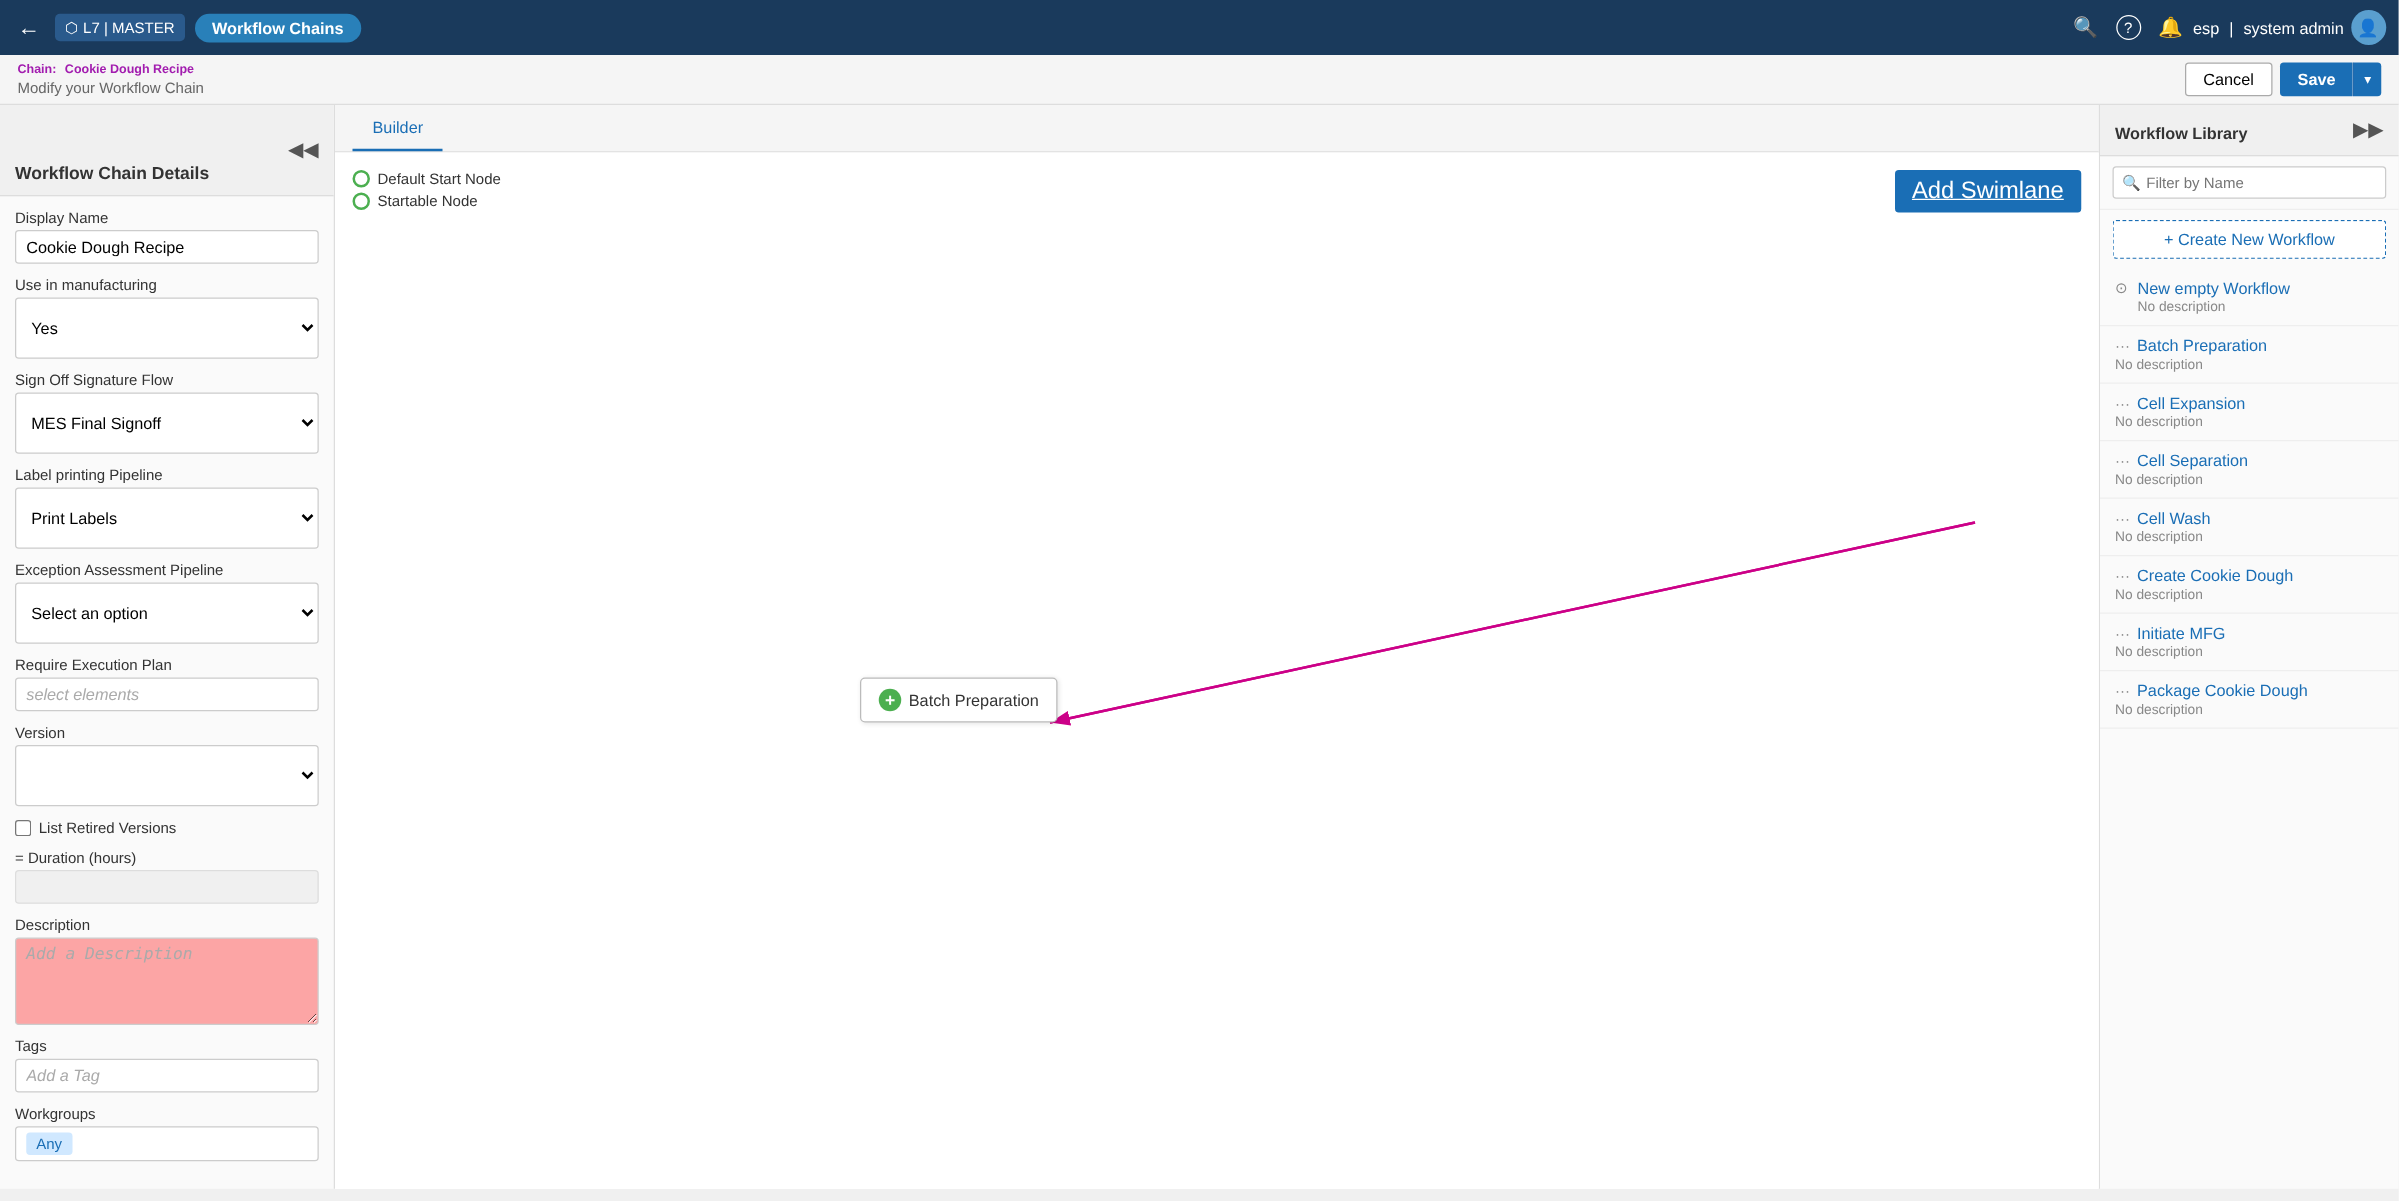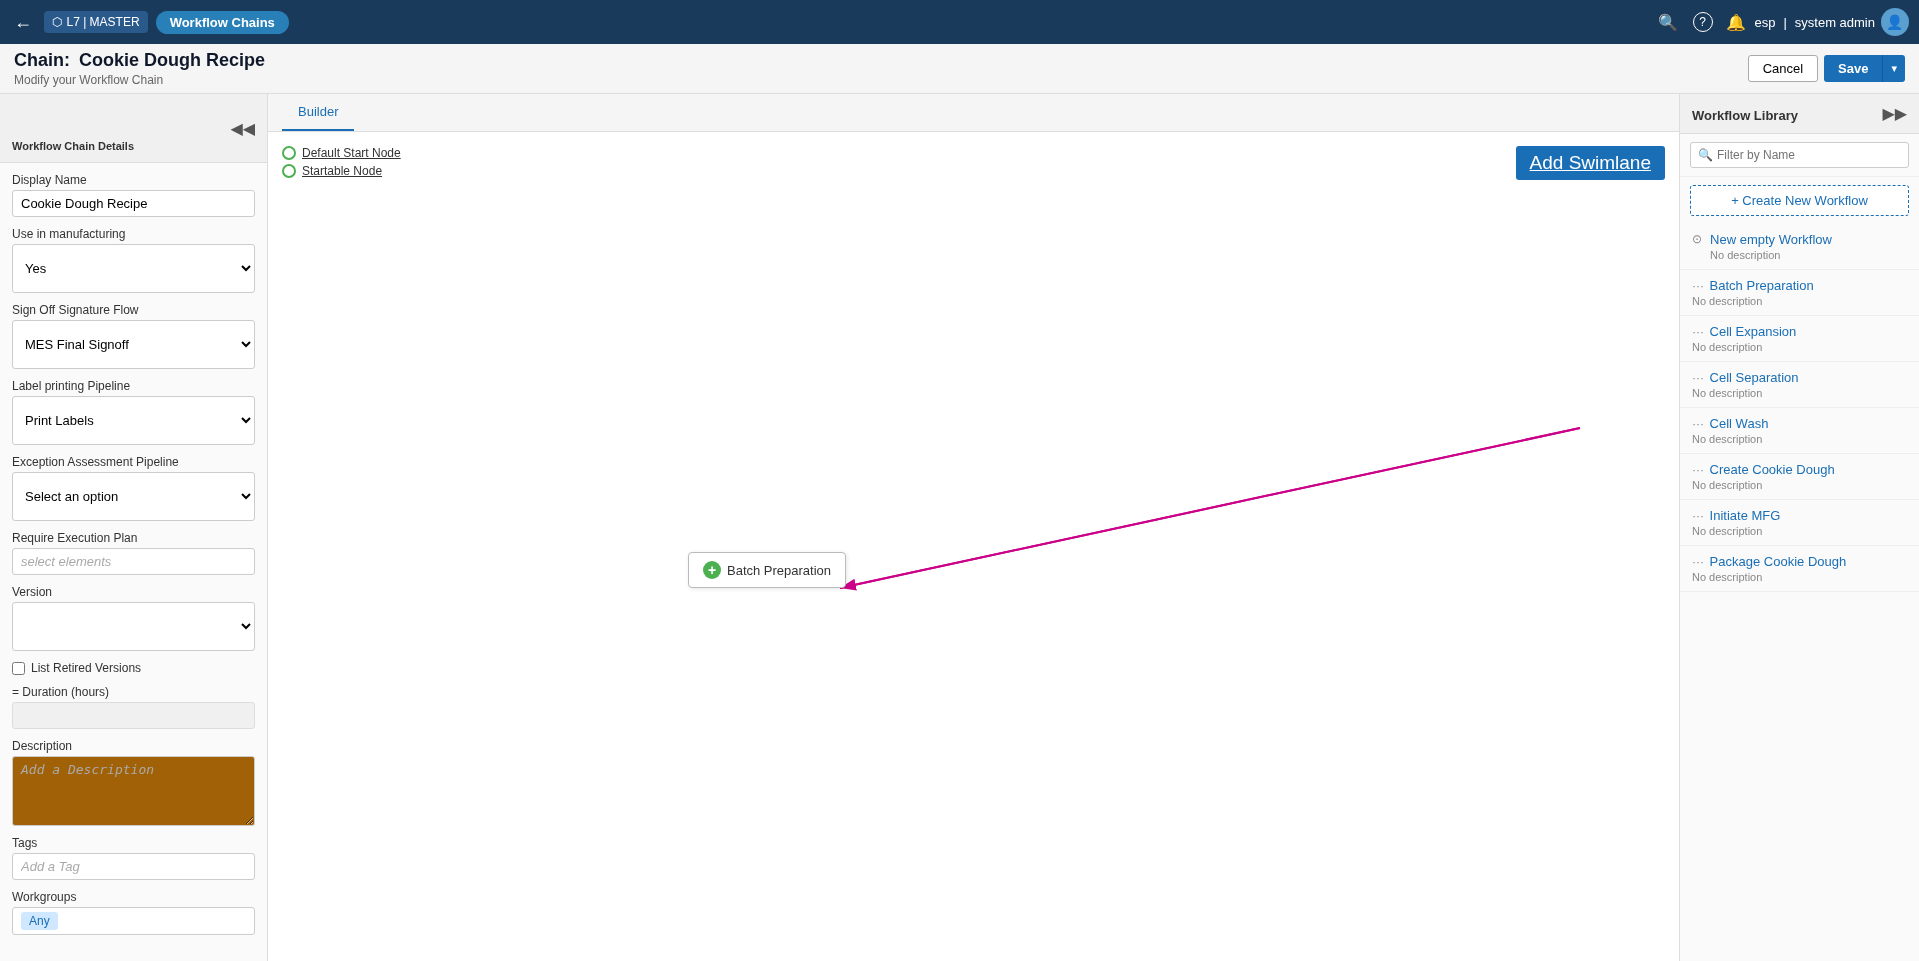--- a/index.html
+++ b/index.html
@@ -49,21 +49,21 @@
 
     
     .sub-header {
       background: #f5f5f5;
       border-bottom: 1px solid #ddd;
       padding: 6px 14px;
       display: flex;
       align-items: center;
       justify-content: space-between;
     }
-    .sub-header .chain-title { font-size: 18px; font-weight: bold; color: #0f172a; }
+    .sub-header .chain-title { font-size: 10px; font-weight: bold; color: #a21caf; }
     .sub-header .chain-sub { font-size: 12px; color: #666; margin-top: 2px; }
     .sub-header .actions { display: flex; gap: 6px; }
     .btn-cancel {
       border: 1px solid #aaa;
       background: #fff;
       padding: 5px 14px;
       border-radius: 3px;
       cursor: pointer;
       font-size: 13px;
     }
@@ -104,21 +104,21 @@
       overflow-y: auto;
     }
     .sidebar-header {
       display: flex;
       align-items: center;
       justify-content: space-between;
       padding: 10px 12px;
       border-bottom: 1px solid #ddd;
       background: #f0f0f0;
     }
-    .sidebar-header .title { font-weight: bold; font-size: 11px; margin-top: 36px; }
+    .sidebar-header .title { font-weight: bold; font-size: 14px; margin-top: 36px; }
     .sidebar-header .collapse-btn { cursor: pointer; color: #555; font-size: 16px; }
 
     .sidebar-body { padding: 10px 12px; display: flex; flex-direction: column; gap: 10px; }
     .field-label { font-size: 12px; color: #333; margin-bottom: 3px; }
     .field-input {
       width: 100%;
       border: 1px solid #ccc;
       border-radius: 3px;
       padding: 5px 8px;
       font-size: 13px;
@@ -144,21 +144,21 @@
       font-size: 13px;
       background: #f0f0f0;
       color: #888;
     }
     .field-textarea {
       width: 100%;
       border: 1px solid #ccc;
       border-radius: 3px;
       padding: 5px 8px;
       font-size: 13px;
-      background: #a16207;
+      background: #fca5a5;
       resize: vertical;
       height: 70px;
     }
     .field-textarea::placeholder { color: #aaa; font-style: italic; }
     .tag-badge {
       background: #d0e8ff;
       color: #1a6eb5;
       border-radius: 3px;
       padding: 2px 8px;
       font-size: 12px;
@@ -198,21 +198,21 @@
       overflow: hidden;
     }
     .canvas-legend {
       position: absolute;
       top: 14px;
       left: 14px;
       display: flex;
       flex-direction: column;
       gap: 4px;
     }
-    .legend-item { display: flex; align-items: center; gap: 6px; font-size: 12px; color: #333; text-decoration: underline; }
+    .legend-item { display: flex; align-items: center; gap: 6px; font-size: 12px; color: #333; }
     .legend-circle {
       width: 14px; height: 14px;
       border-radius: 50%;
       border: 2px solid #4caf50;
       background: transparent;
       display: inline-block;
     }
 
     .add-swimlane-btn {
       position: absolute;

